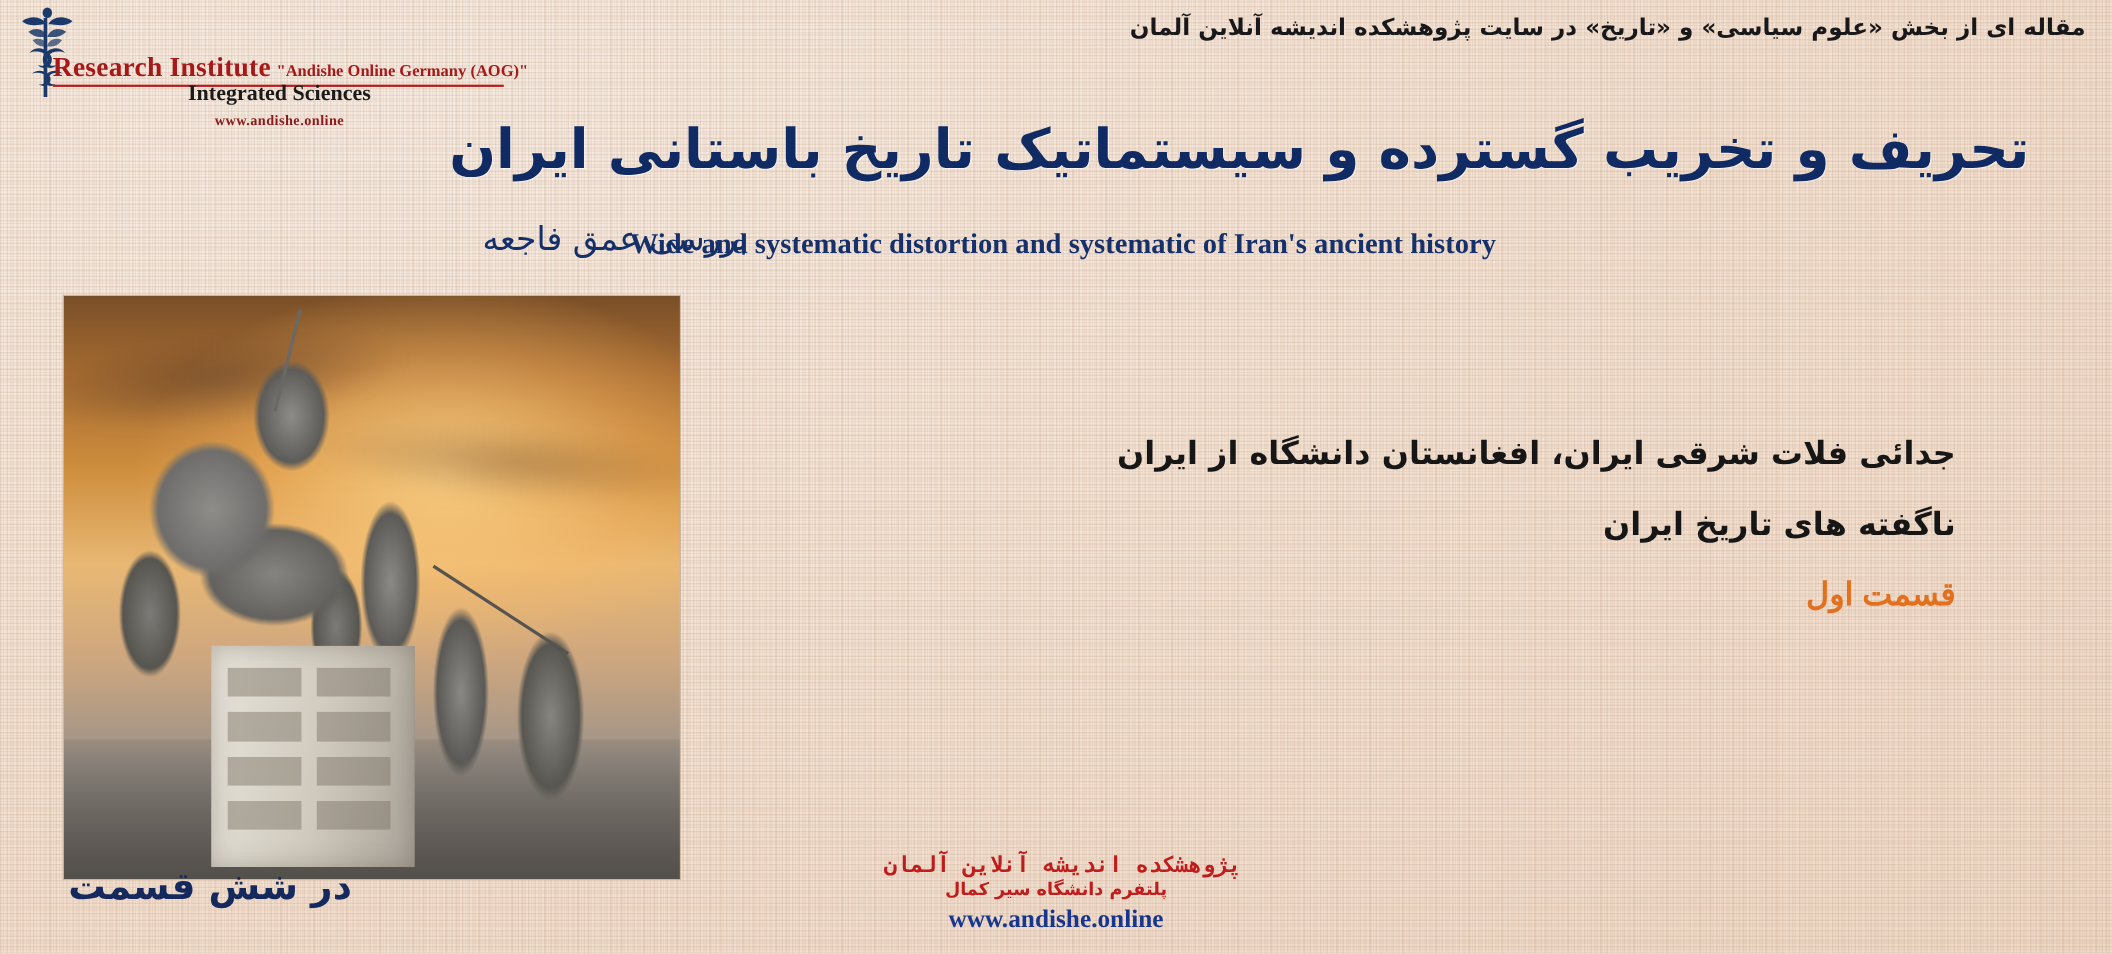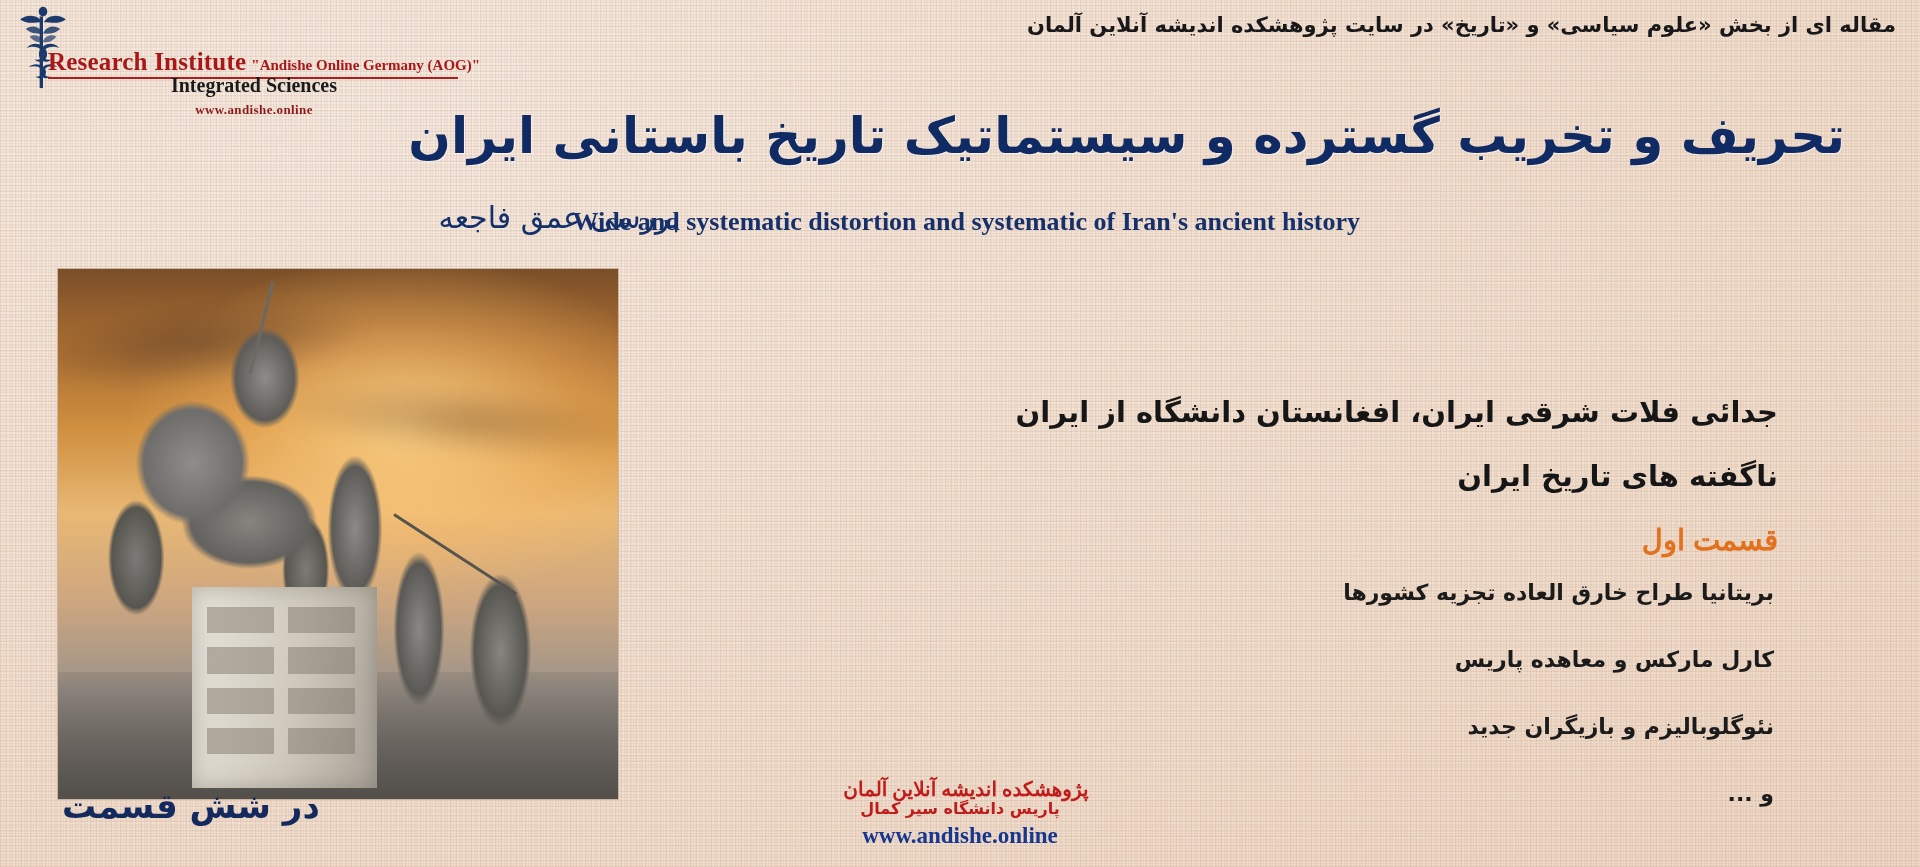--- a/index.html
+++ b/index.html
@@ -160,21 +160,21 @@
   #bullets .bullet{
     font-family:"DejaVu Sans",sans-serif;font-weight:bold;
     font-size:22px;color:#1b1b1b;margin-bottom:42px;
   }
 
   
   #footer{
     left:0;right:0;top:778px;text-align:center;direction:rtl;
   }
   #footer .f1{
-    font-family:Liberation Serif, serif;font-weight:bold;
+    font-family:Liberation Mono, monospace;font-weight:bold;
     font-size:20px;color:#c01c1c;line-height:1.12;padding-left:12px;
   }
   #footer .f2{
     font-family:"DejaVu Sans",sans-serif;font-weight:bold;
     font-size:16px;color:#c01c1c;line-height:1.15;
   }
   #footer .f3{
     font-family:"Liberation Serif","DejaVu Serif",serif;font-weight:bold;
     font-size:23px;color:#16368f;direction:ltr;margin-top:4px;
   }
@@ -245,28 +245,22 @@
       <div class="brick" style="left:52%;top:70%;width:36%;height:13%"></div>
     </div>
   </div>
 
   <div id="body-head" class="layer">
     <div class="bline">جدائی  فلات شرقی ایران، افغانستان دانشگاه از ایران</div>
     <div class="bline">ناگفته های تاریخ ایران</div>
     <div id="part-label">قسمت اول</div>
   </div>
 
-  <div id="bullets" class="layer">
-    <div class="bullet">بریتانیا طراح خارق العاده تجزیه کشورها</div>
-    <div class="bullet">کارل مارکس و  معاهده پاریس</div>
-    <div class="bullet">نئوگلوبالیزم و بازیگران جدید</div>
-    <div class="bullet">و ...</div>
-  </div>
 
   <div id="footer" class="layer">
     <div class="f1">پژوهشکده اندیشه آنلاین آلمان</div>
-    <div class="f2">پاریس دانشگاه سیر کمال</div>
+    <div class="f2">پلتفرم دانشگاه سیر کمال</div>
     <div class="f3">www.andishe.online</div>
   </div>
 
   <div id="parts-badge" class="layer">در شش قسمت</div>
 
 </div>
 
 </body></html>

